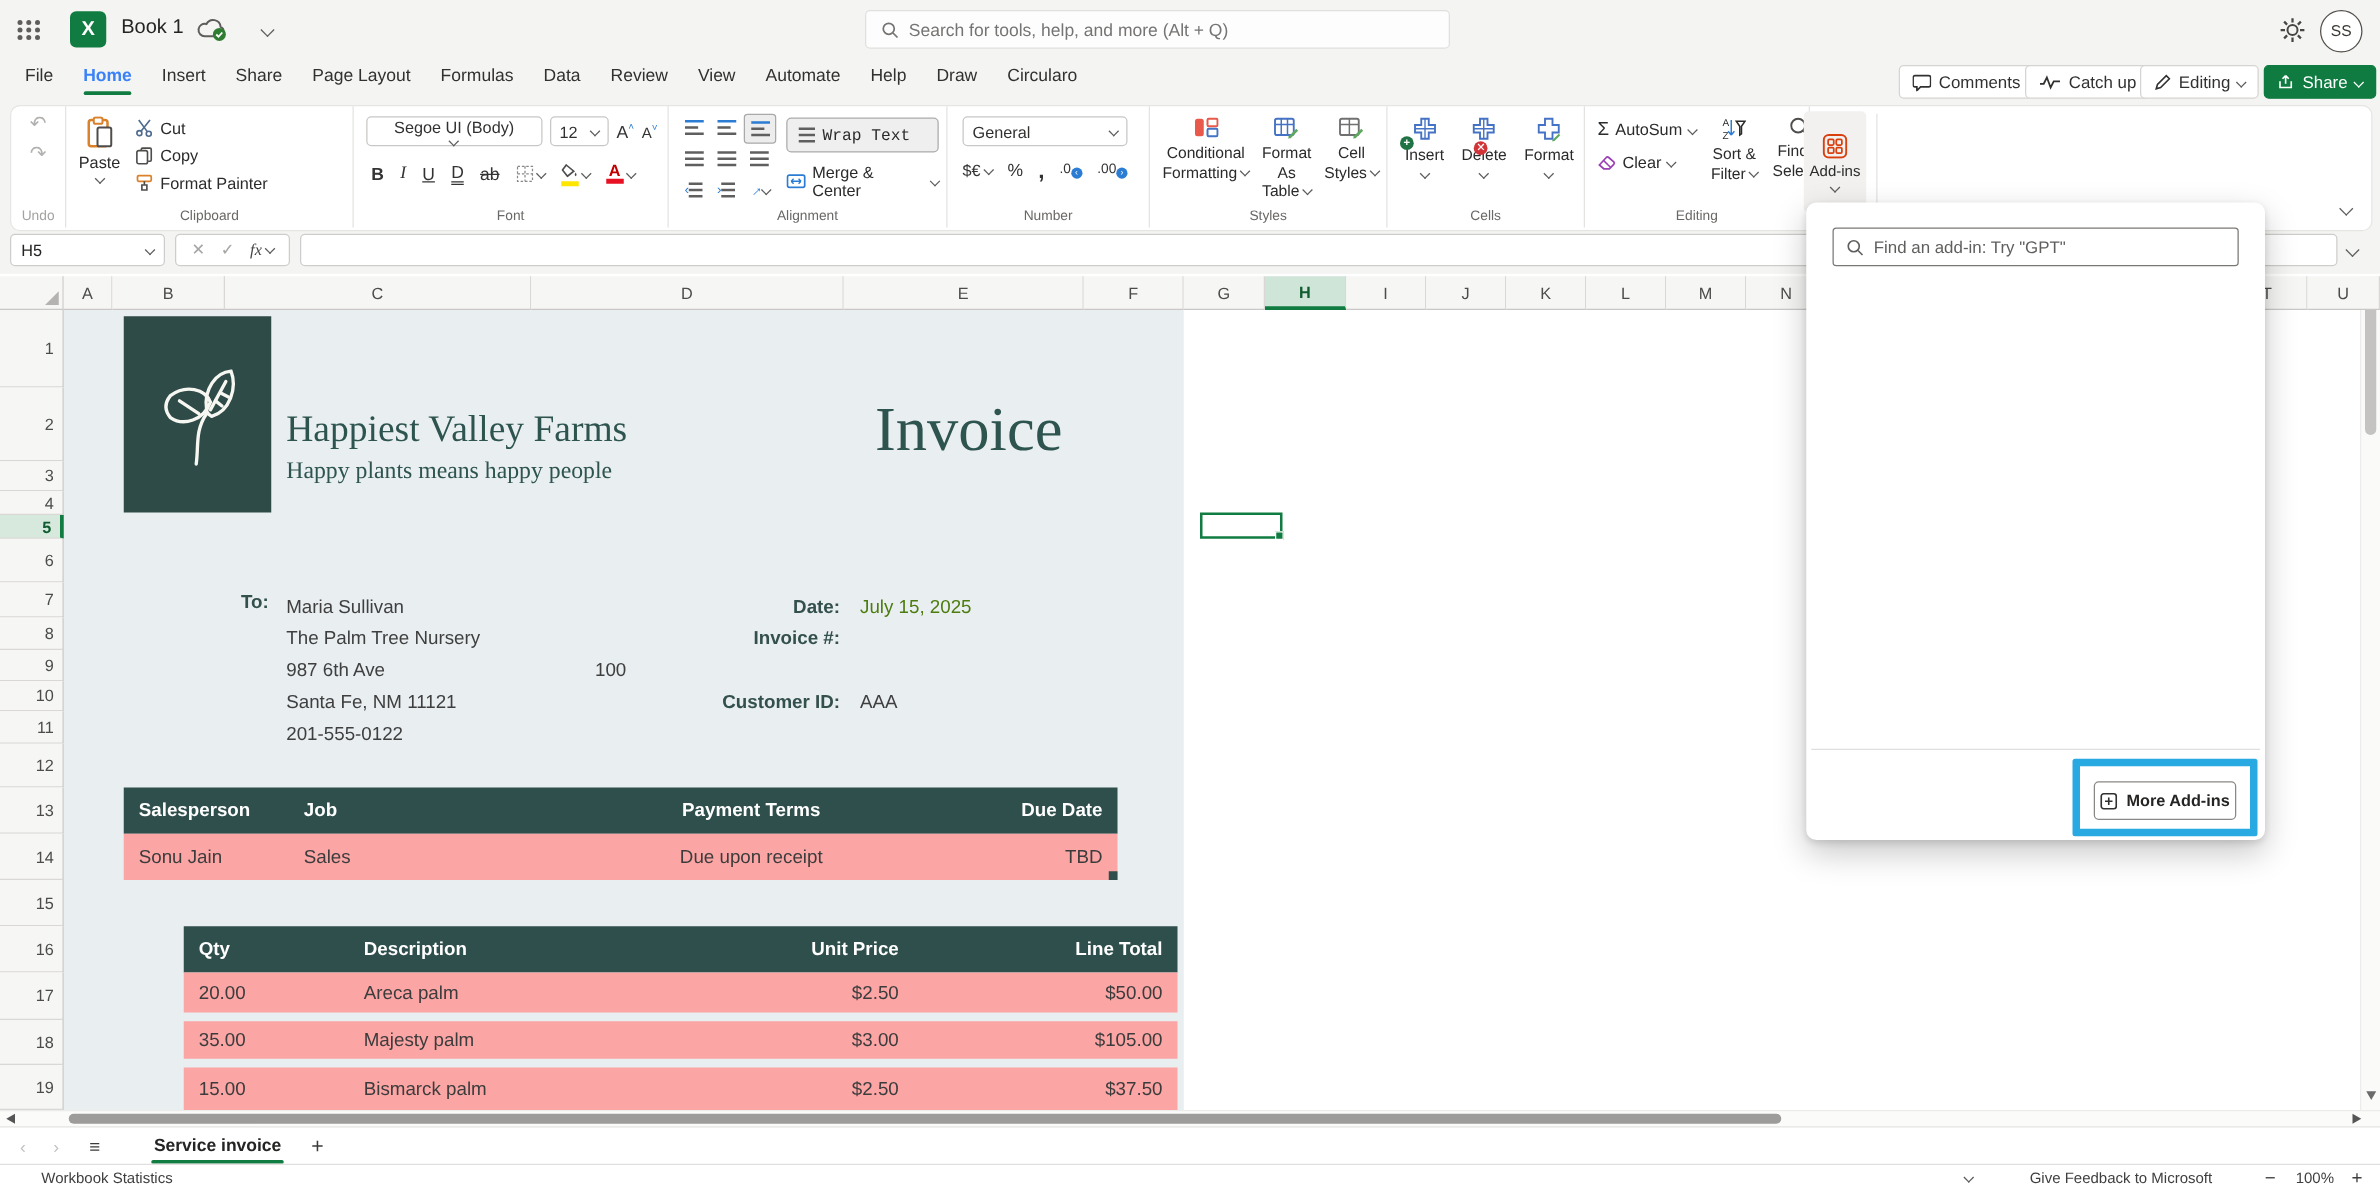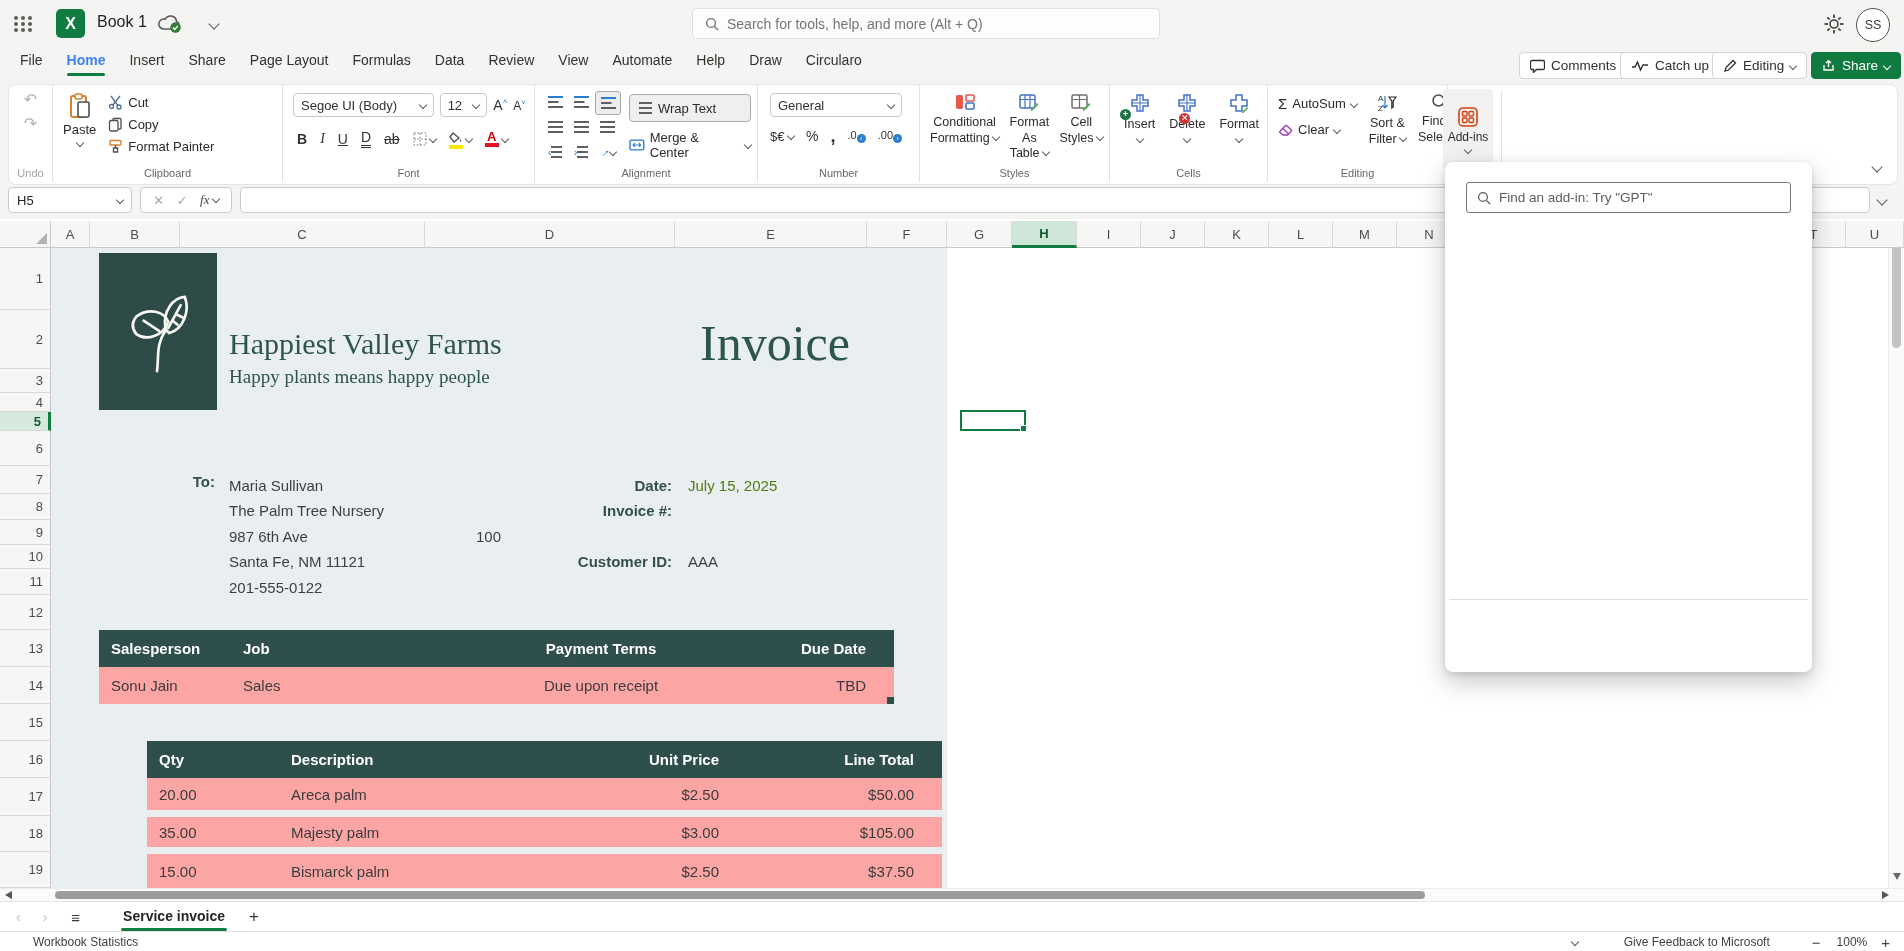--- a/index.html
+++ b/index.html
@@ -23,41 +23,41 @@
   #ribbon-card{position:absolute;left:8px;top:84px;width:1888px;height:99px;background:#fff;border:1px solid #e6e5e3;border-radius:8px;z-index:5;}
   .rgroup{position:relative;height:97px;border-right:1px solid #e4e3e1;box-sizing:border-box;flex-shrink:0;}
   .glabel{position:absolute;bottom:3px;left:0;right:0;text-align:center;font-size:11px;color:#6a6866;}
   .rbtn{display:flex;align-items:center;gap:5px;font-size:13px;color:#2b2b2b;}
   .combo{display:flex;align-items:center;justify-content:space-between;border:1px solid #c9c7c5;border-radius:4px;background:#fff;font-size:13px;color:#323130;padding:0 7px;height:24px;box-sizing:border-box;}
   .fmtglyph{font-size:14px;color:#333;}
   .lines{display:inline-block;width:15px;height:12px;background:linear-gradient(#5f5f5f,#5f5f5f) 0 0/100% 2px no-repeat,linear-gradient(#5f5f5f,#5f5f5f) 0 5px/100% 2px no-repeat,linear-gradient(#5f5f5f,#5f5f5f) 0 10px/100% 2px no-repeat;}
   .lines.blue-top{background:linear-gradient(#2b7cd3,#2b7cd3) 0 0/100% 2px no-repeat,linear-gradient(#5f5f5f,#5f5f5f) 0 5px/70% 2px no-repeat,linear-gradient(#5f5f5f,#5f5f5f) 0 10px/100% 2px no-repeat;}
   .alcell{width:24px;height:22px;display:flex;align-items:center;justify-content:center;border-radius:3px;}
   .alcell.sel{border:1px solid #a9a9a9;background:#ededed;}
-  .boxedbtn{display:flex;align-items:center;gap:6px;border:1px solid #ababab;background:#efefef;border-radius:4px;height:26px;padding:0 9px;font-size:13px;color:#2b2b2b;}
+  .boxedbtn{display:flex;align-items:center;gap:6px;border:1px solid #ababab;background:#efefef;border-radius:4px;height:26px;padding:0 9px;font-size:13px;color:#2b2b2b;font-family:Liberation Mono, monospace;}
   .twoLine{font-size:12.5px;color:#2b2b2b;text-align:center;line-height:1.25;}
   .vstack{display:flex;flex-direction:column;align-items:center;}
   .badge{position:absolute;width:11px;height:11px;border-radius:50%;color:#fff;font-size:9px;line-height:11px;text-align:center;font-weight:bold;}
   
   .fbox{background:#fff;border:1px solid #cfcdcb;border-radius:4px;height:26px;box-sizing:border-box;display:flex;align-items:center;}
   
   #col-headers{position:absolute;left:51px;top:221px;height:27px;display:flex;z-index:2;}
   .colh{box-sizing:border-box;border-right:1px solid #d9d8d6;border-bottom:1px solid #c9c8c6;background:#f6f6f4;color:#4c4c4c;font-size:13px;display:flex;align-items:center;justify-content:center;height:27px;}
   .colh.sel{background:#cfe5d7;color:#0e5c2f;font-weight:bold;border-bottom:3px solid #107c41;}
   #row-headers{position:absolute;left:0;top:248px;width:51px;z-index:2;}
   .rowh{box-sizing:border-box;border-right:1px solid #c9c8c6;border-bottom:1px solid #d9d8d6;background:#f6f6f4;color:#4c4c4c;font-size:13px;display:flex;align-items:center;justify-content:flex-end;padding-right:7px;}
   .rowh.sel{background:#d7e9dd;color:#0e5c2f;font-weight:bold;border-right:3px solid #107c41;}
   
   .inv-th{background:#2f4f4c;color:#fff;font-weight:bold;font-size:15px;display:grid;align-items:center;}
   .inv-tr{background:#fca5a5;color:#3c3c3c;font-size:15px;display:grid;align-items:center;}
   .g4a{grid-template-columns:132px 210px 320px 133px;}
   .g4b{grid-template-columns:132px 290px 152px 221px;margin-left:48px;}
   .cell-l{padding-left:12px;text-align:left;}
   .cell-c{text-align:center;}
-  .cell-r{text-align:right;padding-right:28px;}
+  .cell-r{text-align:right;padding-right:12px;}
   .cell-r2{text-align:right;padding-right:2px;}
   
   #addins-panel{position:absolute;left:1445px;top:162px;width:367px;height:510px;background:#fff;border-radius:8px;box-shadow:0 10px 26px rgba(0,0,0,.22),0 2px 6px rgba(0,0,0,.12);z-index:50;}
   
   .tri{width:0;height:0;display:inline-block;}
   #sheet-bar{position:absolute;left:0;top:901px;width:1904px;height:30px;background:#fff;border-top:1px solid #e4e3e1;z-index:3;display:flex;align-items:center;}
   #status-bar{position:absolute;left:0;top:931px;width:1904px;height:20px;background:#fff;border-top:1px solid #e1e0de;z-index:3;font-size:12px;color:#3f3f3f;display:flex;align-items:center;}
 </style>
 </head>
 <body>
@@ -203,21 +203,21 @@
                 </svg>
               <span>Format Painter</span>
             </div>
           </div>
         </div>
         <div class="glabel">Clipboard</div>
       </div>
 
       <div class="rgroup" style="width:252px;">
         <div style="display:flex;gap:6px;padding:8px 8px 0 10px;align-items:center;">
-          <div class="combo" style="width:142px;">
+          <div class="combo" style="width:142px;flex-direction:column;">
             <span>Segoe UI (Body)</span>
               <span class="chev sm"></span>
           </div>
           <div class="combo" style="width:48px;">
             <span>12</span>
               <span class="chev sm"></span>
           </div>
           <span style="font-size:14px;color:#333;">A<sup style="color:#2b7cd3;font-size:8px;">˄</sup></span>
           <span style="font-size:12px;color:#333;">A<sup style="color:#2b7cd3;font-size:8px;">˅</sup></span>
         </div>
@@ -595,20 +595,29 @@
   <div id="addins-panel">
     <div style="display:flex;align-items:center;gap:8px;margin:20px 21px 0 21px;height:31px;border:1px solid #7a7876;border-radius:3px;padding:0 10px;box-sizing:border-box;">
       <svg width="14" height="14" viewBox="0 0 14 14">
           <circle cx="6" cy="6" r="4.4" fill="none" stroke="#605e5c" stroke-width="1.3"></circle>
           <path d="M9.4 9.4 L13 13" stroke="#605e5c" stroke-width="1.3"></path>
         </svg>
       <span style="font-size:13.5px;color:#605e5c;">Find an add-in: Try "GPT"</span>
     </div>
     <div class="abs" style="left:4px;right:4px;top:437px;height:1px;background:#e1dfdd;"></div>
 
+    <div class="abs" style="left:213px;top:445px;width:148px;height:62px;border:6px solid #29a9e1;border-radius:2px;box-sizing:border-box;background:#fff;">
+      <div style="position:absolute;left:11px;top:12px;width:114px;height:31px;border:1px solid #8a8886;border-radius:4px;background:#fff;display:flex;align-items:center;justify-content:center;gap:7px;box-sizing:border-box;">
+        <svg width="14" height="14" viewBox="0 0 14 14">
+            <rect x="1" y="1" width="12" height="12" rx="2" fill="none" stroke="#323130" stroke-width="1.3"></rect>
+            <path d="M7 4 V10 M4 7 H10" stroke="#323130" stroke-width="1.3"></path>
+          </svg>
+        <span style="font-size:13px;font-weight:600;color:#252423;">More Add-ins</span>
+      </div>
+    </div>
   </div>
 
   <div class="abs" style="left:0;top:888px;width:1904px;height:13px;background:#fbfbfa;border-top:1px solid #ececea;">
     <span class="tri" style="position:absolute;left:5px;top:2px;border-top:4.5px solid transparent;border-bottom:4.5px solid transparent;border-right:7px solid #555;"></span>
     <span class="abs" style="left:55px;top:2px;width:1370px;height:8px;background:#9d9c9a;border-radius:4px;"></span>
     <span class="tri" style="position:absolute;left:1882px;top:2px;border-top:4.5px solid transparent;border-bottom:4.5px solid transparent;border-left:7px solid #555;"></span>
   </div>
 
   <div id="sheet-bar">
     <span style="margin-left:16px;color:#c3c1bf;font-size:14px;">‹</span>

